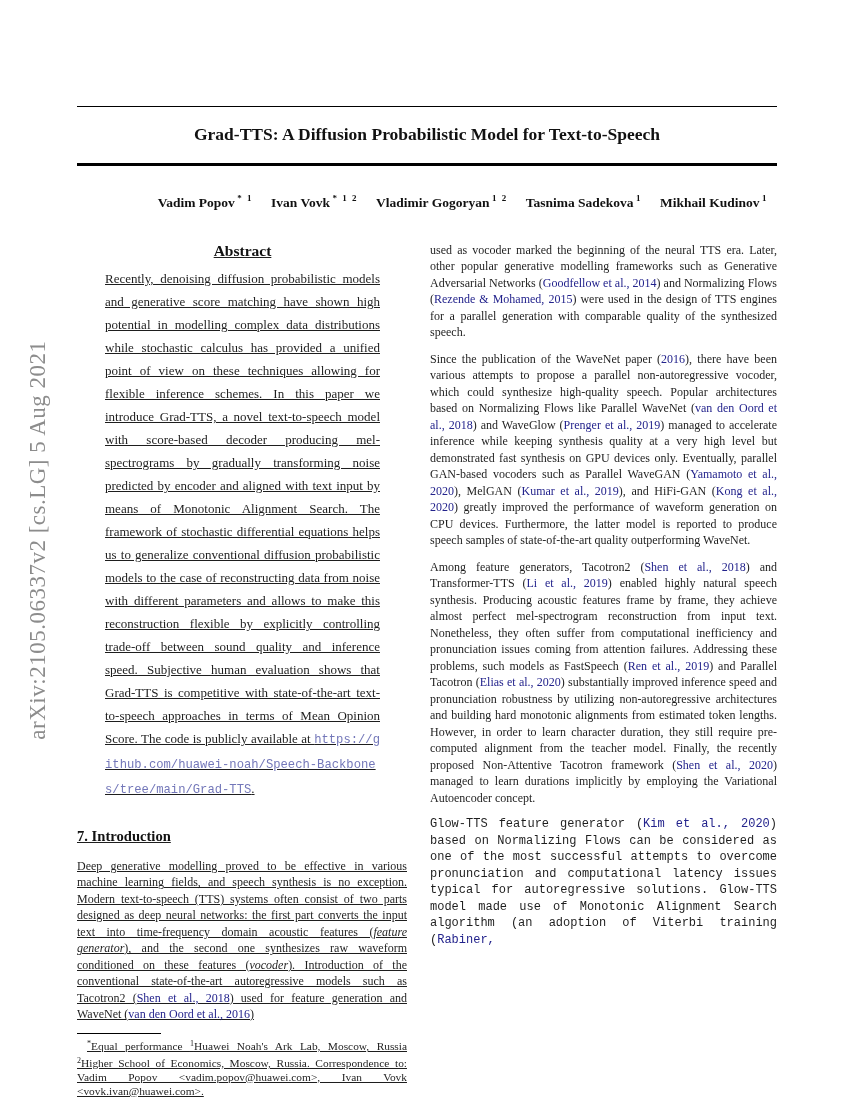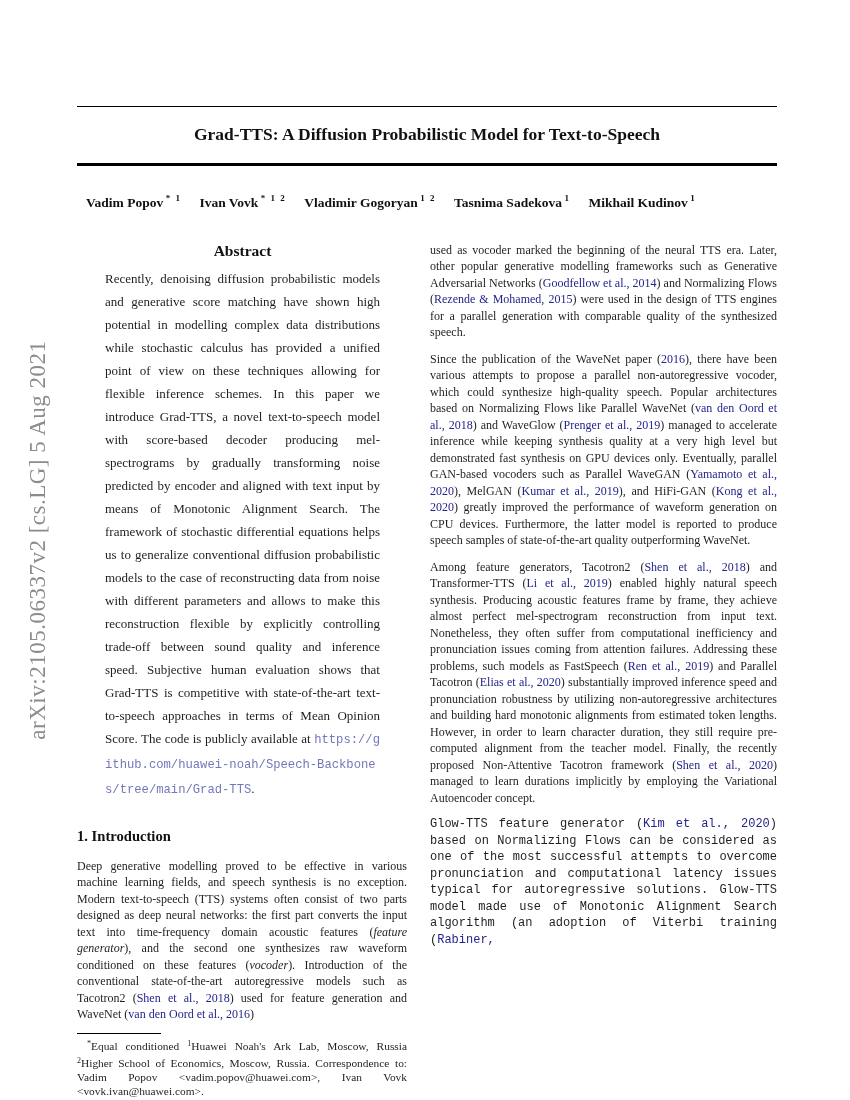--- a/index.html
+++ b/index.html
@@ -14,25 +14,25 @@
     white-space:nowrap; font-size:23px; letter-spacing:0.5px;
     color:#8c8c8c;
   }
   .content { position:absolute; left:77px; top:8px; width:700px; }
   .rule-top { margin-top:98px; height:1.4px; background:#000; }
   .paper-title {
     margin:15px 0 0 0; text-align:center;
     font-size:17.5px; font-weight:bold; line-height:24px; color:#111;
   }
   .rule-mid { margin-top:17px; height:2.6px; background:#000; }
-  .authors-row { margin-top:27px; text-align:left; font-size:13.5px; font-weight:bold; color:#111; }
+  .authors-row { margin-top:27px; text-align:right; font-size:13.5px; font-weight:bold; color:#111; }
   .author { margin:0 9px; white-space:nowrap; }
   .authors-row .sup { font-size:9px; vertical-align:6px; margin-left:2.5px; letter-spacing:1.5px; font-weight:bold; }
   .columns { display:flex; gap:23px; margin-top:31px; }
-  .col-left { width:330px; }
+  .col-left { width:330px;text-decoration:underline; }
   .col-right { width:347px; }
   .abstract-block { padding:0 27px 0 28px; }
   .abstract-heading { margin:0 0 7px 0; text-align:center; font-size:15.5px; font-weight:bold; color:#111; }
   .abstract-par { margin:0; font-size:13px; line-height:23px; text-align:justify; }
   .section-heading { margin:26px 0 13px 0; font-size:14.6px; font-weight:bold; color:#111; }
   .body-par { margin:0 0 10px 0; font-size:12px; line-height:16.5px; text-align:justify; }
   .col-right .body-par:last-child { margin-bottom:0;font-family:Liberation Mono, monospace; }
   .cite { color:#23238c; }
   .url {
     font-family:"Liberation Mono", "DejaVu Sans Mono", monospace;
@@ -65,27 +65,27 @@
 
     <div class="columns">
 
       <div class="col-left">
 
         <div class="abstract-block">
           <div class="abstract-heading">Abstract</div>
           <p class="abstract-par"><span>Recently, denoising diffusion probabilistic models and generative score matching have shown high potential in modelling complex data distributions while stochastic calculus has provided a unified point of view on these techniques allowing for flexible inference schemes. In this paper we introduce Grad-TTS, a novel text-to-speech model with score-based decoder producing mel-spectrograms by gradually transforming noise predicted by encoder and aligned with text input by means of Monotonic Alignment Search. The framework of stochastic differential equations helps us to generalize conventional diffusion probabilistic models to the case of reconstructing data from noise with different parameters and allows to make this reconstruction flexible by explicitly controlling trade-off between sound quality and inference speed. Subjective human evaluation shows that Grad-TTS is competitive with state-of-the-art text-to-speech approaches in terms of Mean Opinion Score. The code is publicly available at </span><span class="url">https://github.com/huawei-noah/Speech-Backbones/tree/main/Grad-TTS</span><span>.</span></p>
         </div>
 
-        <div class="section-heading">1. Introduction</div>
+        <div class="section-heading">7. Introduction</div>
 
         <p class="body-par"><span>Deep generative modelling proved to be effective in various machine learning fields, and speech synthesis is no exception. Modern text-to-speech (TTS) systems often consist of two parts designed as deep neural networks: the first part converts the input text into time-frequency domain acoustic features (</span><span class="it">feature generator</span><span>), and the second one synthesizes raw waveform conditioned on these features (</span><span class="it">vocoder</span><span>). Introduction of the conventional state-of-the-art autoregressive models such as Tacotron2 (</span><span class="cite">Shen et al., 2018</span><span>) used for feature generation and WaveNet (</span><span class="cite">van den Oord et al., 2016</span><span>)</span></p>
 
         <div class="footnote-rule"></div>
 
-        <p class="footnote-par indent"><span class="sup">*</span><span>Equal conditioned  </span><span class="sup">1</span><span>Huawei Noah's Ark Lab, Moscow, Russia </span><span class="sup">2</span><span>Higher School of Economics, Moscow, Russia. Correspondence to: Vadim Popov &lt;vadim.popov@huawei.com&gt;, Ivan Vovk &lt;vovk.ivan@huawei.com&gt;.</span></p>
+        <p class="footnote-par indent"><span class="sup">*</span><span>Equal performance  </span><span class="sup">1</span><span>Huawei Noah's Ark Lab, Moscow, Russia </span><span class="sup">2</span><span>Higher School of Economics, Moscow, Russia. Correspondence to: Vadim Popov &lt;vadim.popov@huawei.com&gt;, Ivan Vovk &lt;vovk.ivan@huawei.com&gt;.</span></p>
 
 
       </div>
 
       <div class="col-right">
         <p class="body-par"><span>used as vocoder marked the beginning of the neural TTS era. Later, other popular generative modelling frameworks such as Generative Adversarial Networks (</span><span class="cite">Goodfellow et al., 2014</span><span>) and Normalizing Flows (</span><span class="cite">Rezende &amp; Mohamed, 2015</span><span>) were used in the design of TTS engines for a parallel generation with comparable quality of the synthesized speech.</span></p>
         <p class="body-par"><span>Since the publication of the WaveNet paper (</span><span class="cite">2016</span><span>), there have been various attempts to propose a parallel non-autoregressive vocoder, which could synthesize high-quality speech. Popular architectures based on Normalizing Flows like Parallel WaveNet (</span><span class="cite">van den Oord et al., 2018</span><span>) and WaveGlow (</span><span class="cite">Prenger et al., 2019</span><span>) managed to accelerate inference while keeping synthesis quality at a very high level but demonstrated fast synthesis on GPU devices only. Eventually, parallel GAN-based vocoders such as Parallel WaveGAN (</span><span class="cite">Yamamoto et al., 2020</span><span>), MelGAN (</span><span class="cite">Kumar et al., 2019</span><span>), and HiFi-GAN (</span><span class="cite">Kong et al., 2020</span><span>) greatly improved the performance of waveform generation on CPU devices. Furthermore, the latter model is reported to produce speech samples of state-of-the-art quality outperforming WaveNet.</span></p>
         <p class="body-par"><span>Among feature generators, Tacotron2 (</span><span class="cite">Shen et al., 2018</span><span>) and Transformer-TTS (</span><span class="cite">Li et al., 2019</span><span>) enabled highly natural speech synthesis. Producing acoustic features frame by frame, they achieve almost perfect mel-spectrogram reconstruction from input text. Nonetheless, they often suffer from computational inefficiency and pronunciation issues coming from attention failures. Addressing these problems, such models as FastSpeech (</span><span class="cite">Ren et al., 2019</span><span>) and Parallel Tacotron (</span><span class="cite">Elias et al., 2020</span><span>) substantially improved inference speed and pronunciation robustness by utilizing non-autoregressive architectures and building hard monotonic alignments from estimated token lengths. However, in order to learn character duration, they still require pre-computed alignment from the teacher model. Finally, the recently proposed Non-Attentive Tacotron framework (</span><span class="cite">Shen et al., 2020</span><span>) managed to learn durations implicitly by employing the Variational Autoencoder concept.</span></p>
         <p class="body-par"><span>Glow-TTS feature generator (</span><span class="cite">Kim et al., 2020</span><span>) based on Normalizing Flows can be considered as one of the most successful attempts to overcome pronunciation and computational latency issues typical for autoregressive solutions. Glow-TTS model made use of Monotonic Alignment Search algorithm (an adoption of Viterbi training (</span><span class="cite">Rabiner,</span></p>
       </div>

